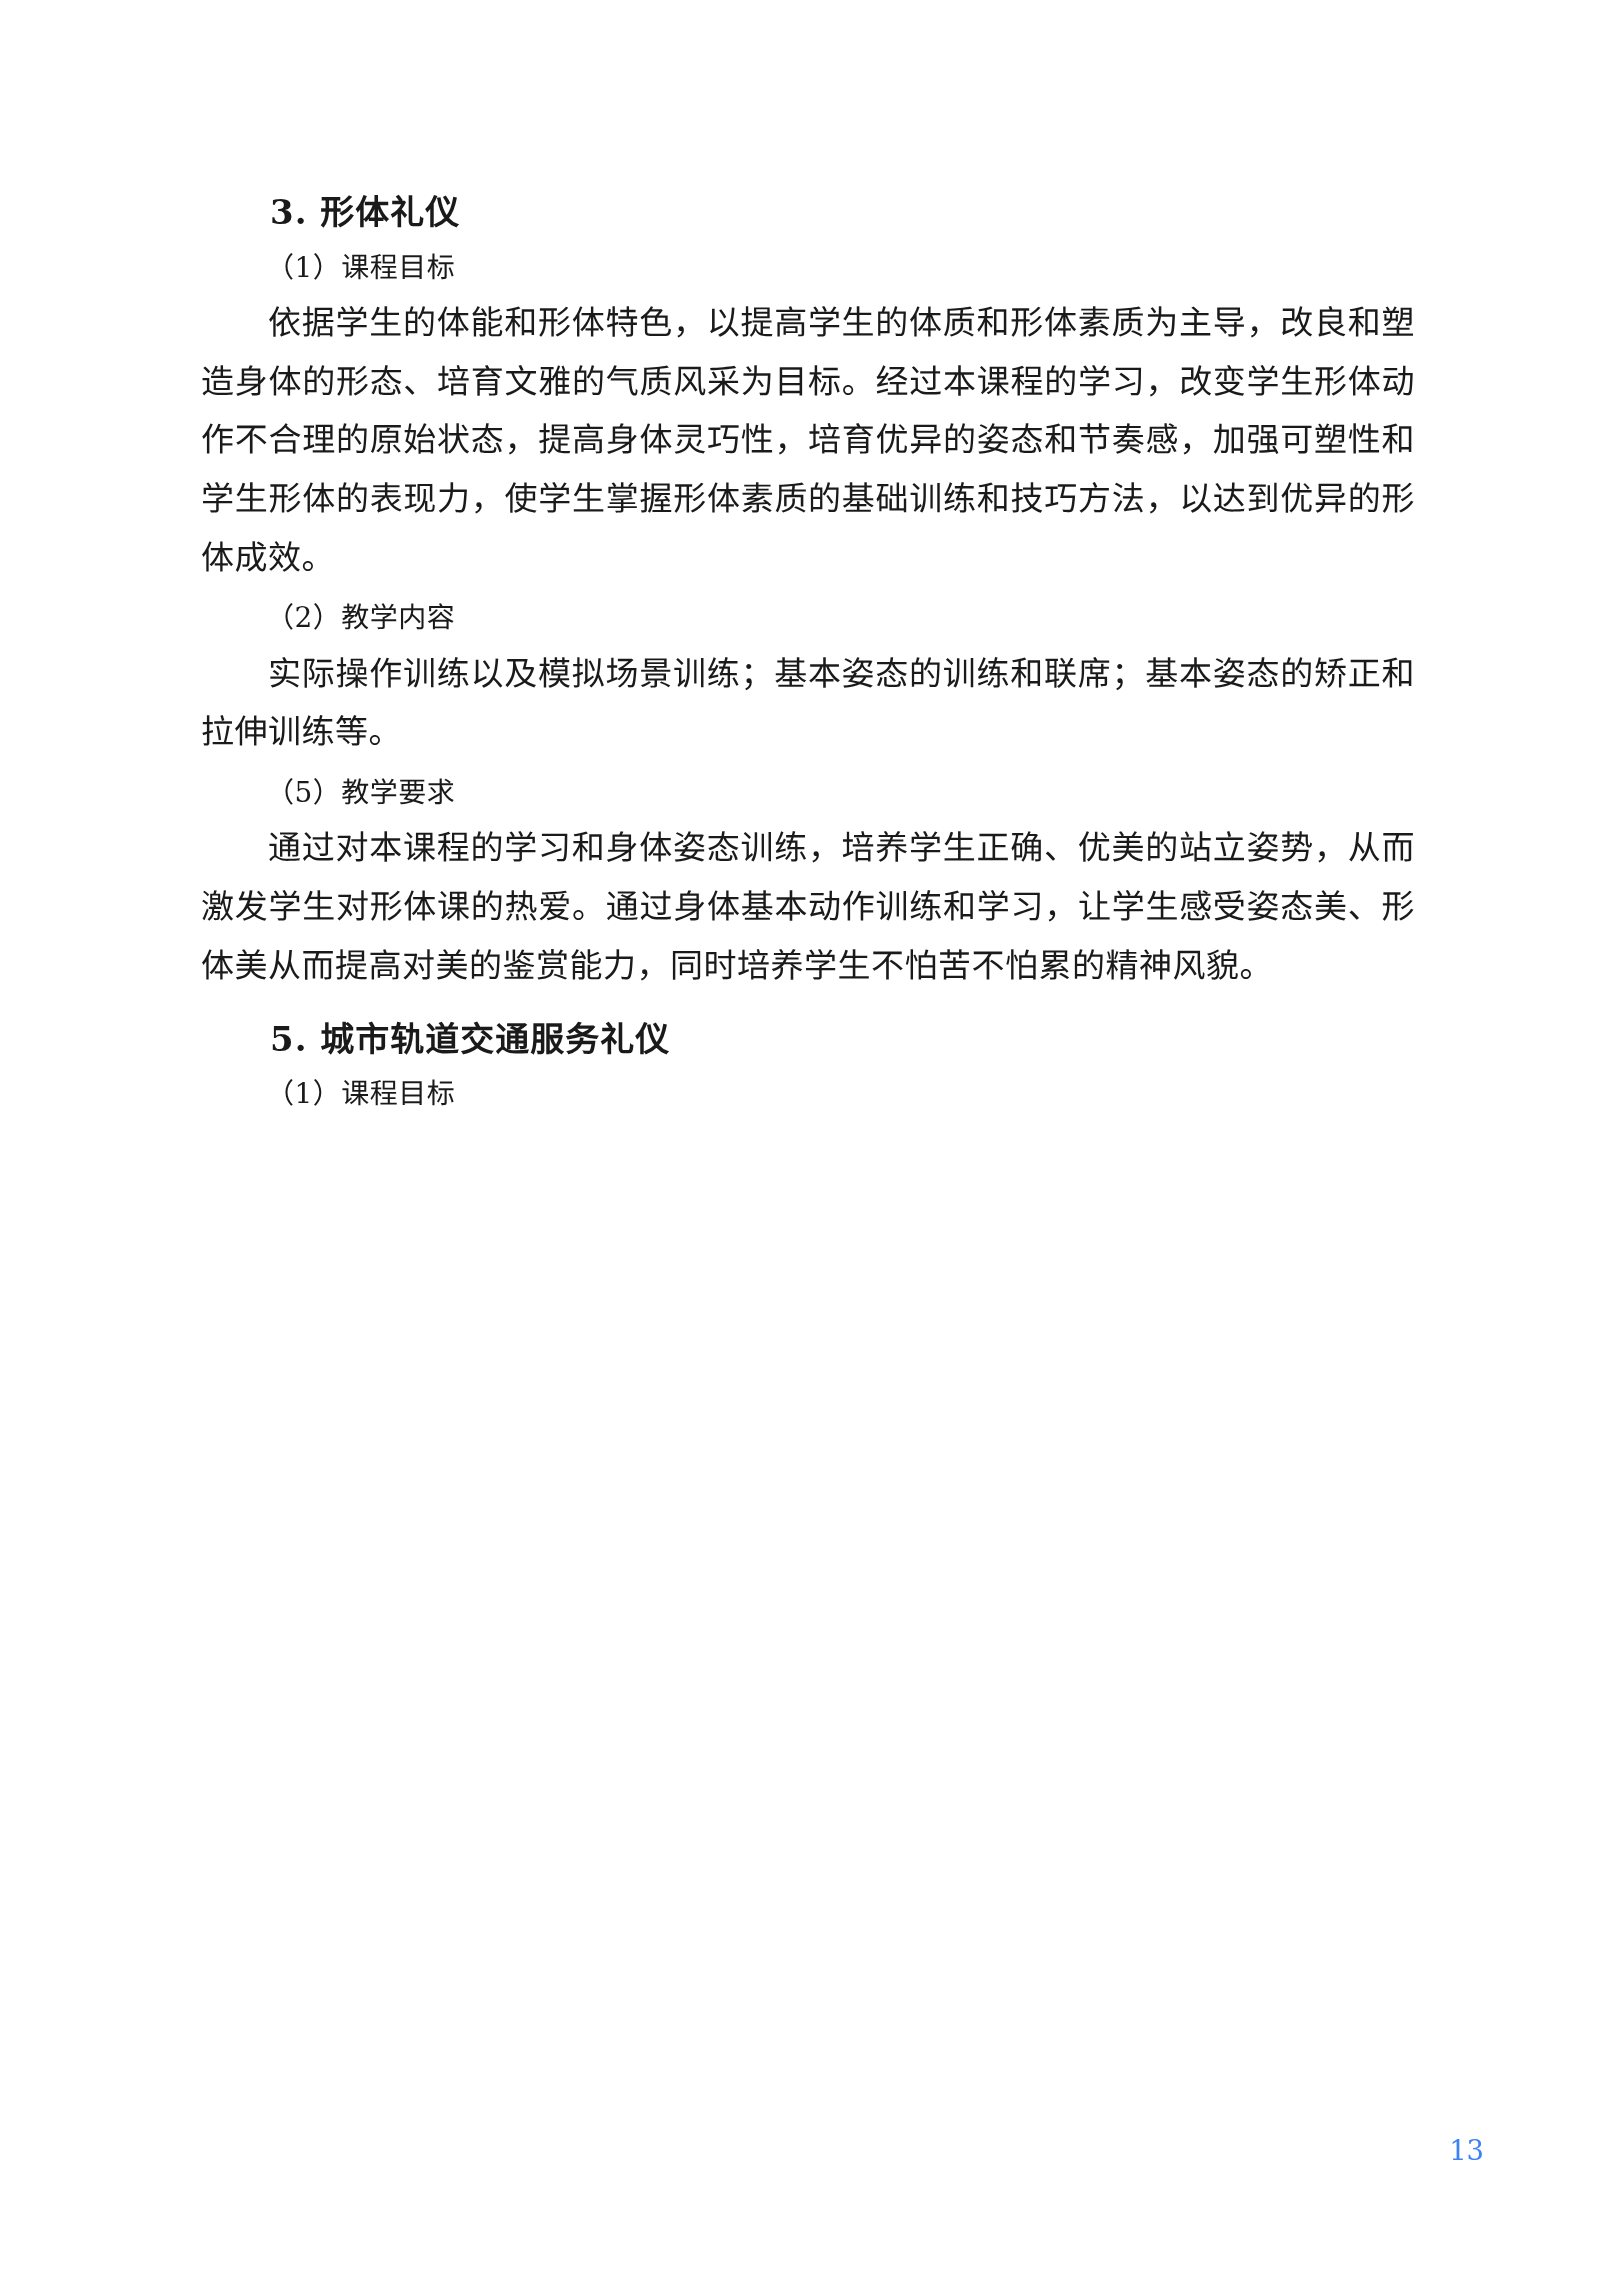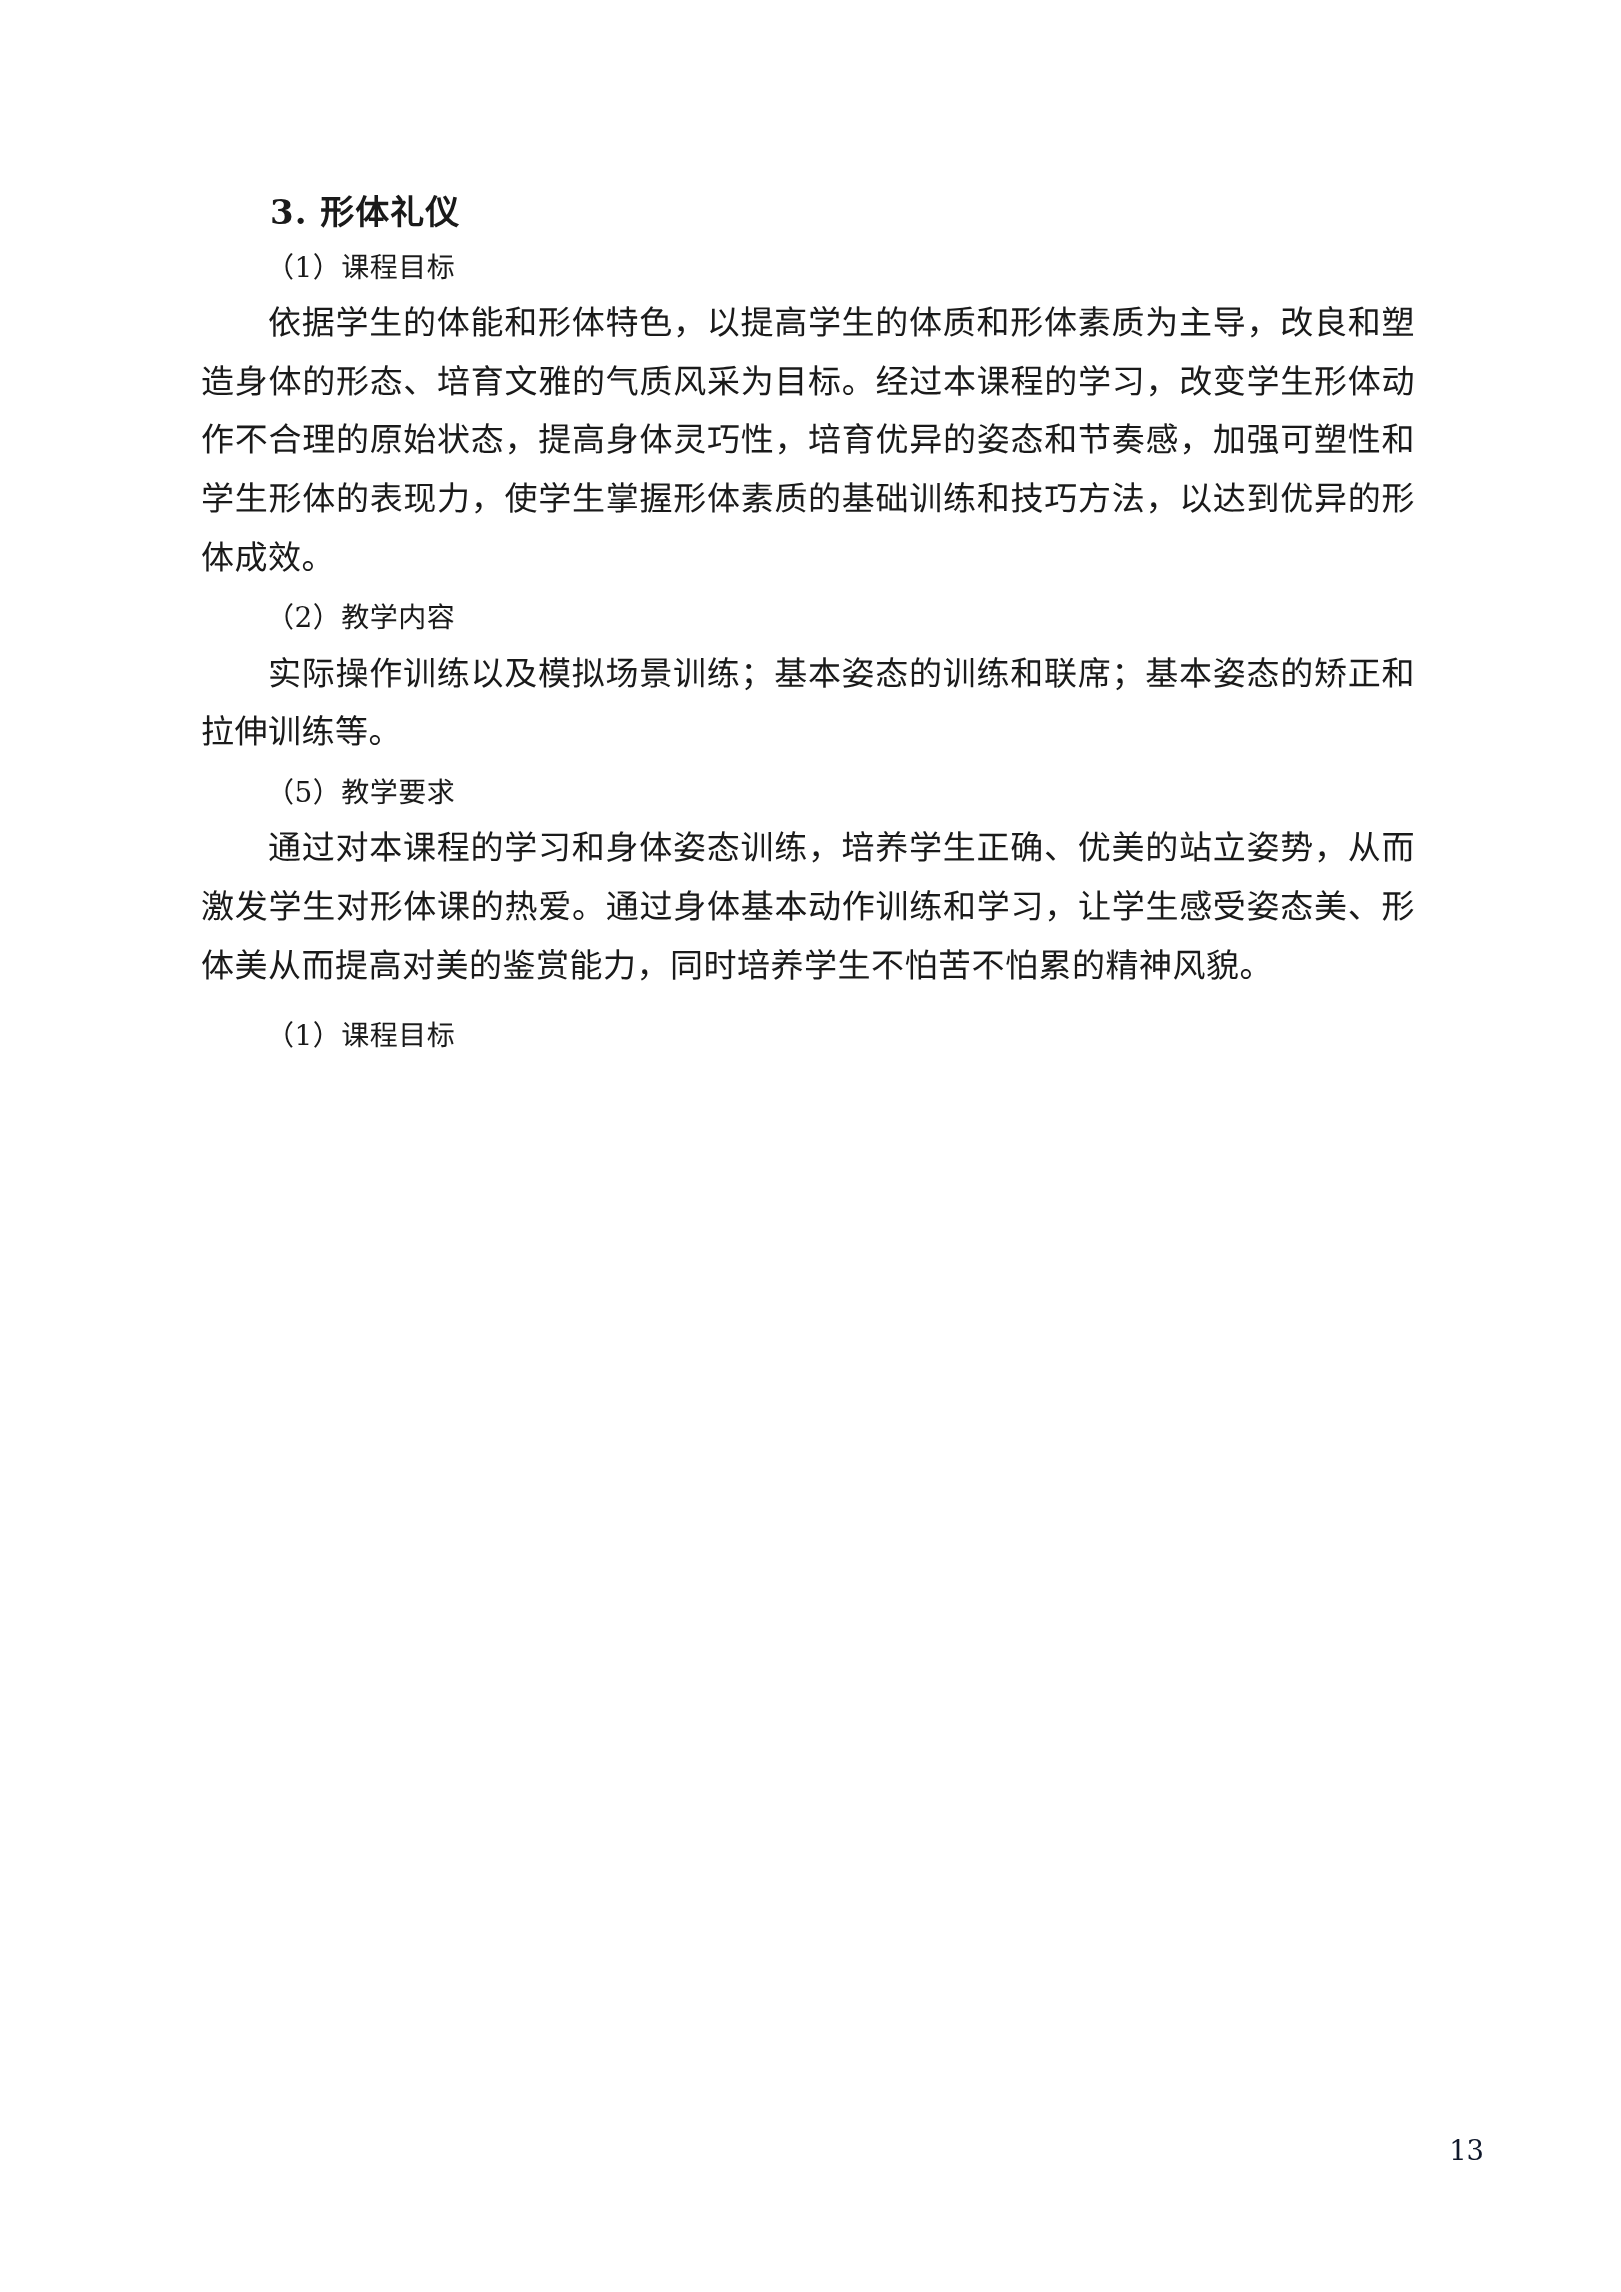--- a/index.html
+++ b/index.html
@@ -58,21 +58,21 @@
     letter-spacing: 0.5px;
   }
   .spacer-sm { height: 9.8px; }
 
   .page-number {
     position: absolute;
     right: 137px;
     bottom: 127px;
     font-size: 27.4px;
     font-family: "DejaVu Serif", "Liberation Serif", serif;
-    color: #0f172a;
+    color: #3b82f6;
   }
 </style>
 </head>
 <body>
 
 <div class="page">
   <div class="content">
 
     <h2 class="heading">3. 形体礼仪</h2>
 
@@ -83,20 +83,21 @@
     <p class="subheading">（2）教学内容</p>
 
     <p class="para">实际操作训练以及模拟场景训练；基本姿态的训练和联席；基本姿态的矫正和拉伸训练等。</p>
 
     <p class="subheading">（5）教学要求</p>
 
     <p class="para">通过对本课程的学习和身体姿态训练，培养学生正确、优美的站立姿势，从而激发学生对形体课的热爱。通过身体基本动作训练和学习，让学生感受姿态美、形体美从而提高对美的鉴赏能力，同时培养学生不怕苦不怕累的精神风貌。</p>
 
     <div class="spacer-sm"></div>
 
+    <h2 class="heading">5. 城市轨道交通服务礼仪</h2>
 
     <p class="subheading">（1）课程目标</p>
 
 
   </div>
 
   <div class="page-number">13</div>
 </div>
 
 

